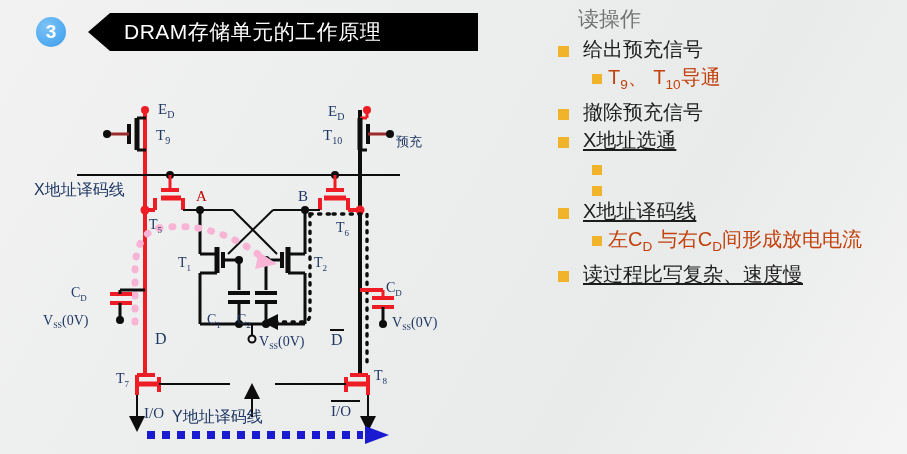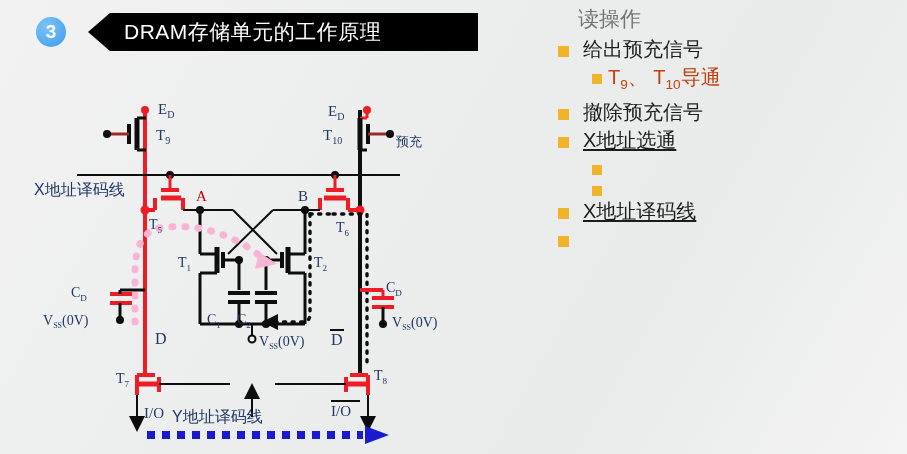--- a/index.html
+++ b/index.html
@@ -77,22 +77,27 @@
       <div class="lvl2">
         <span class="sq sq2"></span>
       </div>
       <div class="lvl2">
         <span class="sq sq2"></span>
       </div>
       <div class="lvl1">
         <span class="sq sq1"></span>
         <span class="t1 cn u">X地址译码线</span>
       </div>
-      <div class="lvl1">
-        <span class="sq sq1"></span>
+      <div class="lvl2">
+        <span class="sq sq2"></span>
+        <span class="t2 cn">左C<sub>D</sub> 与右C<sub>D</sub>间形成放电电流</span>
+      </div>
+      <div class="lvl1">
+        <span class="sq sq1"></span>
+        <span class="t1 cn u">读过程比写复杂、速度慢</span>
       </div>
     </div>
 </div>
 
 <div id="diagram">
 <svg width="530" height="392" viewBox="0 0 530 392" xmlns="http://www.w3.org/2000/svg">
   <defs>
     <marker id="ar" markerWidth="9" markerHeight="9" refX="7" refY="4" orient="auto">
       <path d="M0,0 L8,4 L0,8 z" fill="#0d0d0d"></path>
     </marker>

